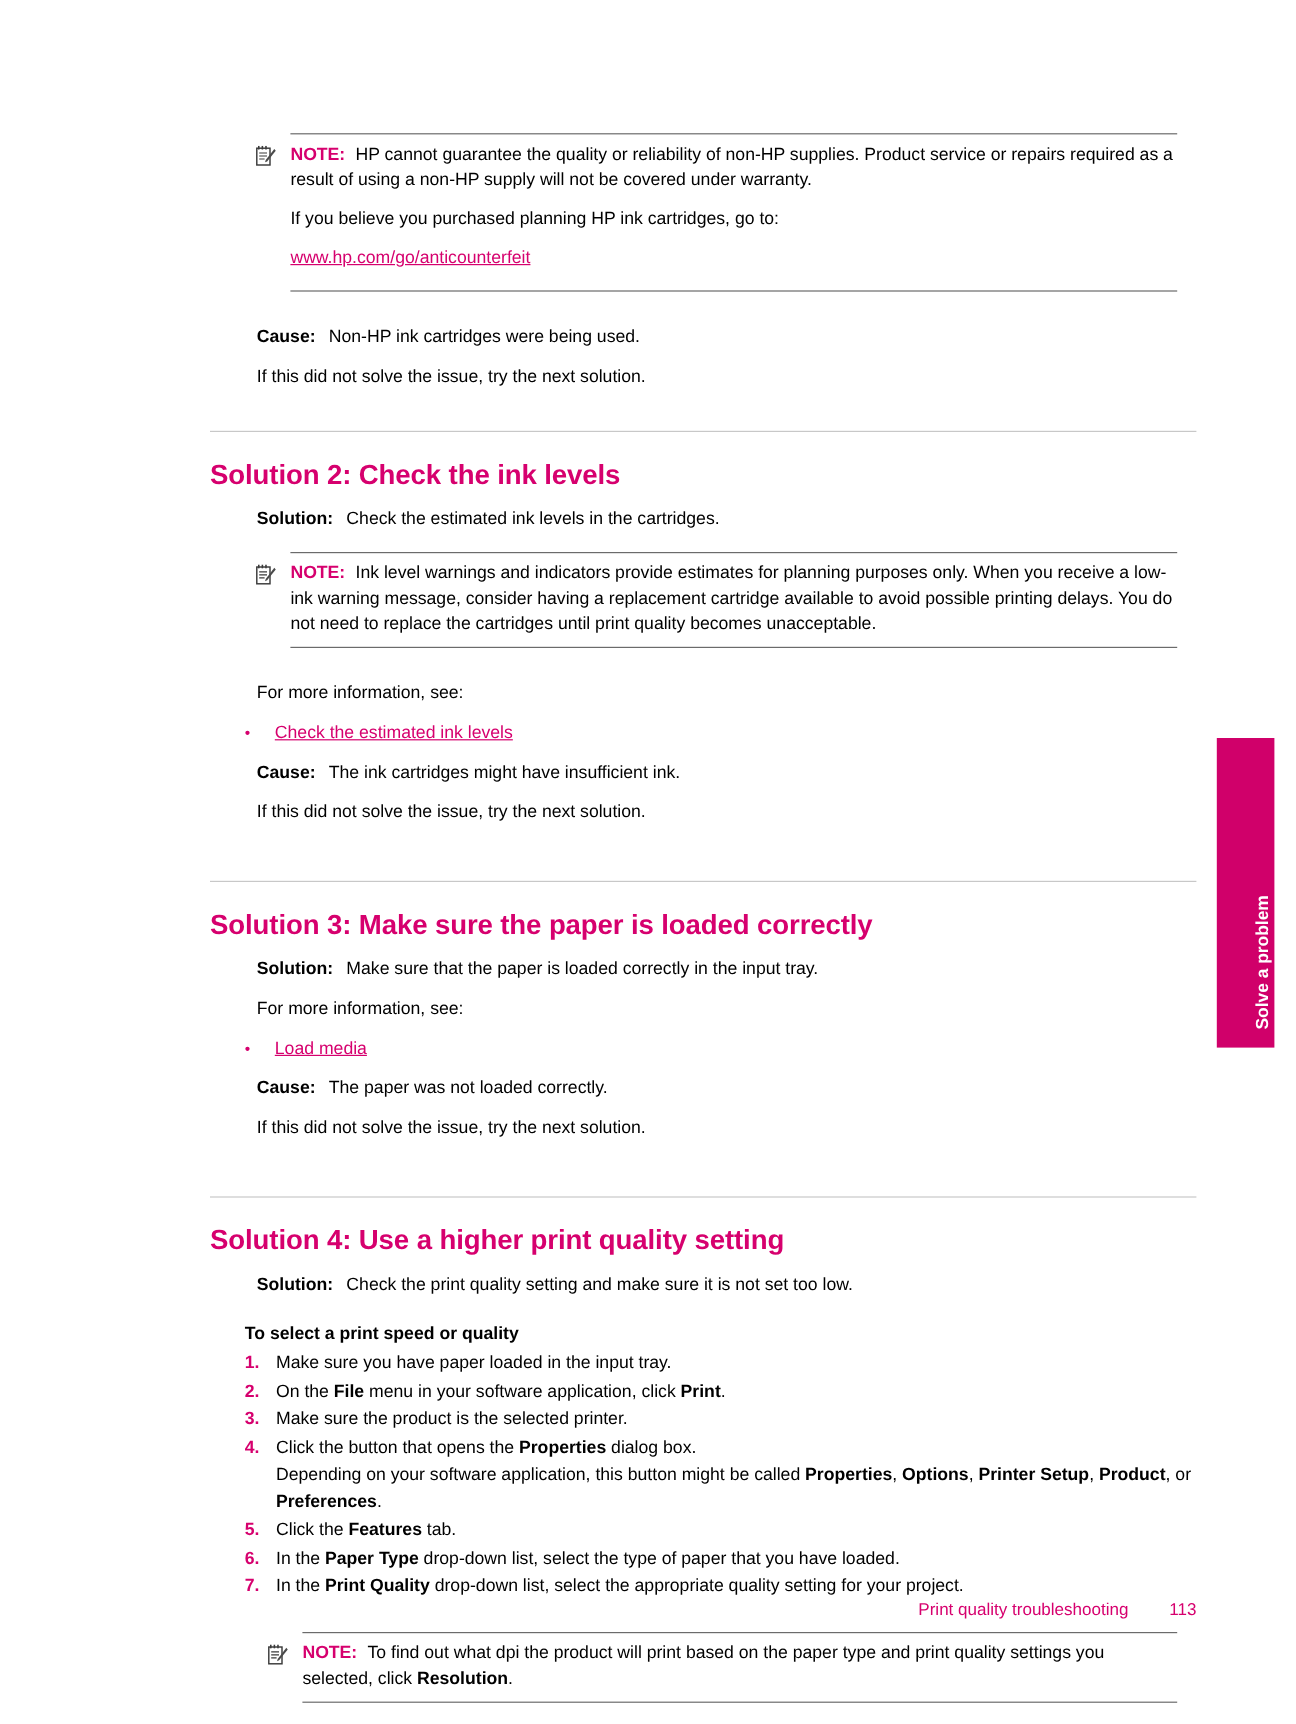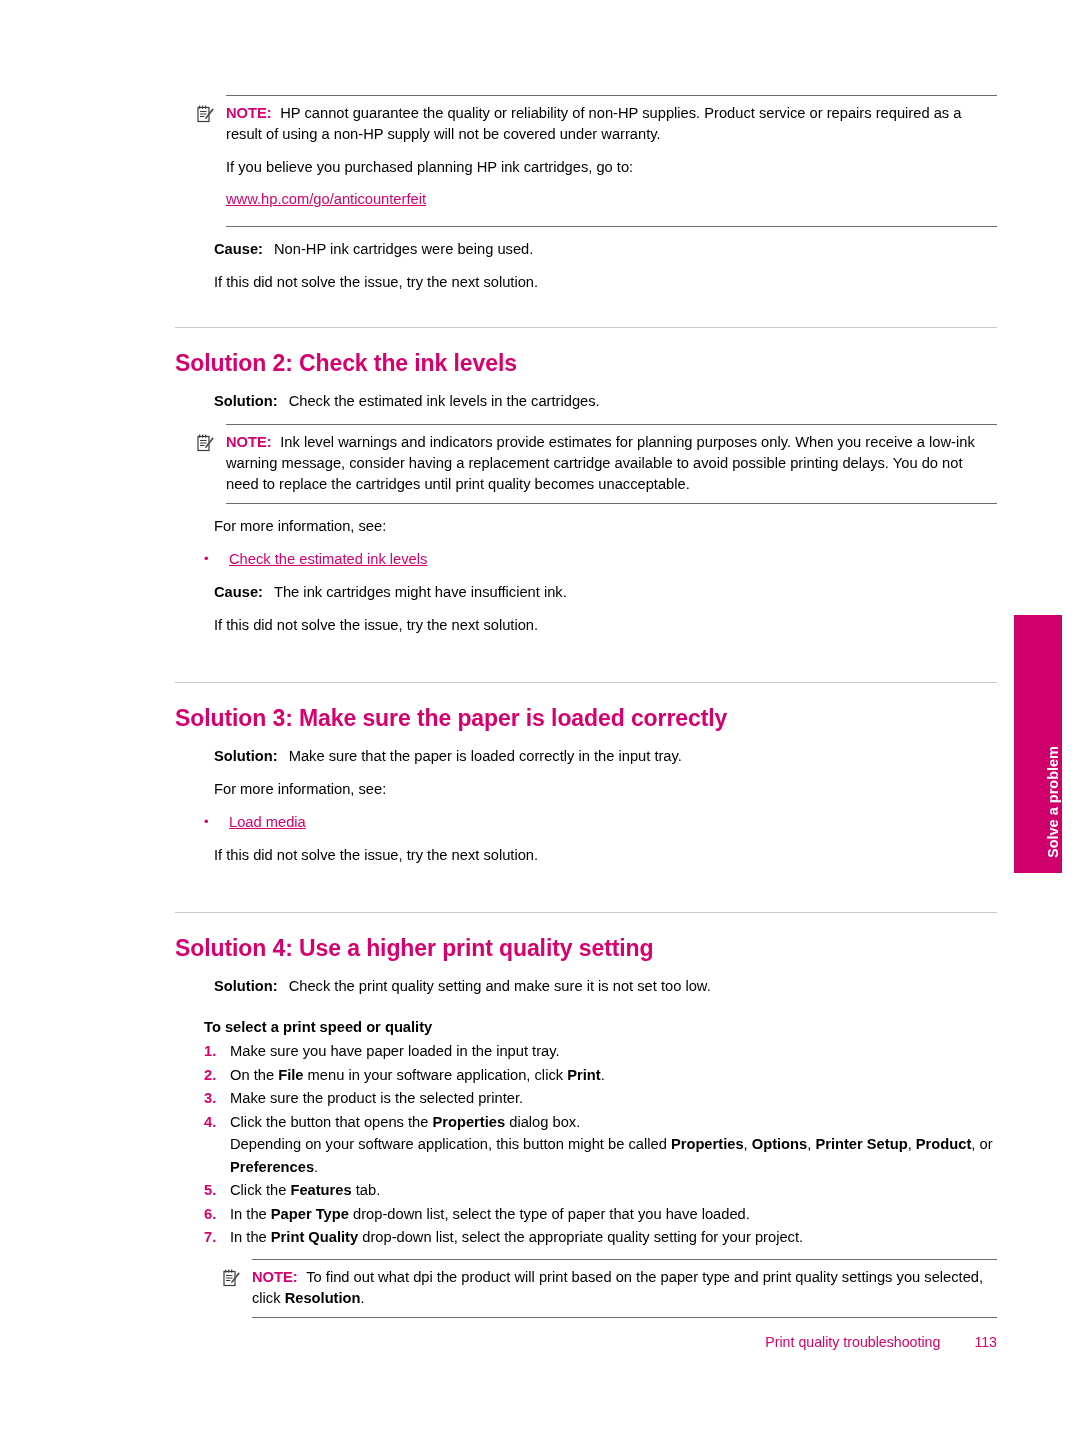--- a/index.html
+++ b/index.html
@@ -56,21 +56,21 @@
   .section-rule {
     border: none;
     border-top: 1px solid #c8c8c8;
     margin: 0;
     height: 0;
   }
 
   
   .note {
     position: relative;
-    margin: 0;
+    margin: 16px;
     padding: 0;
   }
   .note-rule {
     border: none;
     border-top: 1.4px solid #6b6b6b;
     margin: 0 0 0 51px;
     height: 0;
   }
   .note-inner {
     position: relative;
@@ -286,20 +286,21 @@
     <h2 class="section-heading">Solution 3: Make sure the paper is loaded correctly</h2>
 
     <p class="body-text indent"><span class="term">Solution:</span><span class="term-gap"></span><span>Make sure that the paper is loaded correctly in the input tray.</span></p>
 
     <p class="body-text indent">For more information, see:</p>
 
     <ul class="bullets">
       <li><a class="link" href="#">Load media</a></li>
     </ul>
 
+    <p class="body-text indent"><span class="term">Cause:</span><span class="term-gap"></span><span>The paper was not loaded correctly.</span></p>
 
     <p class="body-text indent">If this did not solve the issue, try the next solution.</p>
 
     <div class="spacer-lg"></div>
     <hr class="section-rule">
     <div class="spacer-md"></div>
 
     <h2 class="section-heading">Solution 4: Use a higher print quality setting</h2>
 
     <p class="body-text indent"><span class="term">Solution:</span><span class="term-gap"></span><span>Check the print quality setting and make sure it is not set too low.</span></p>

